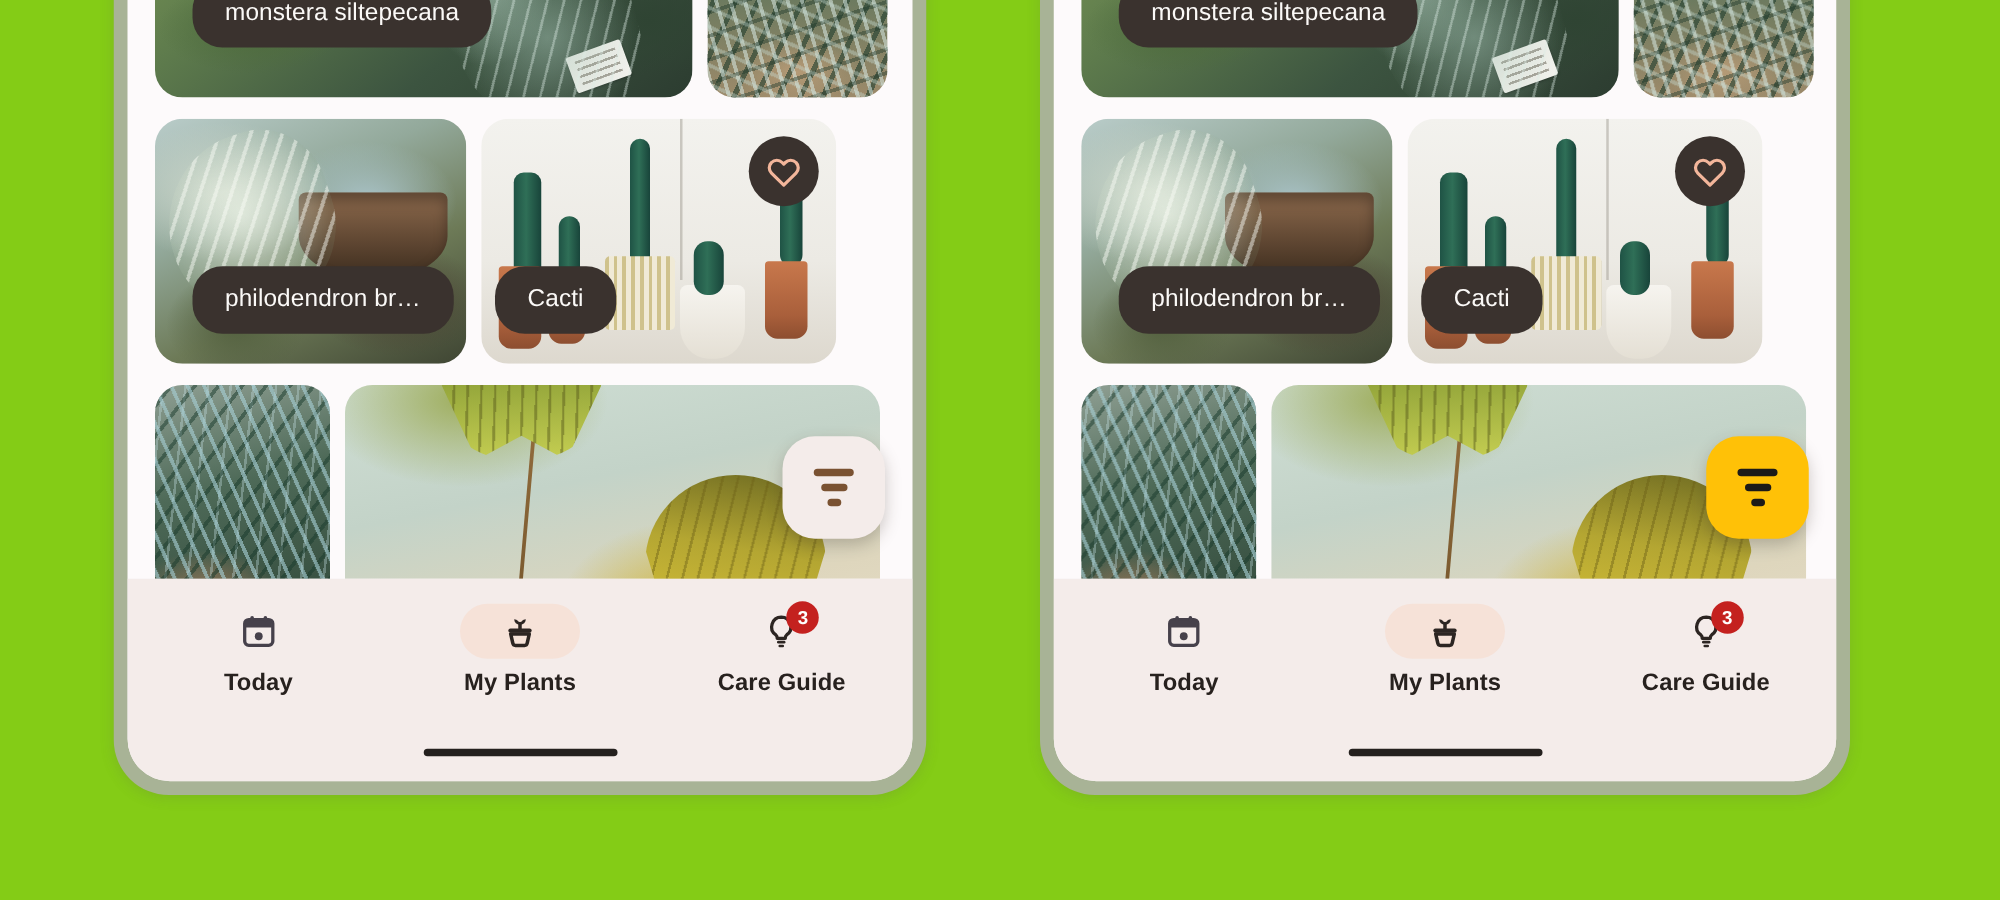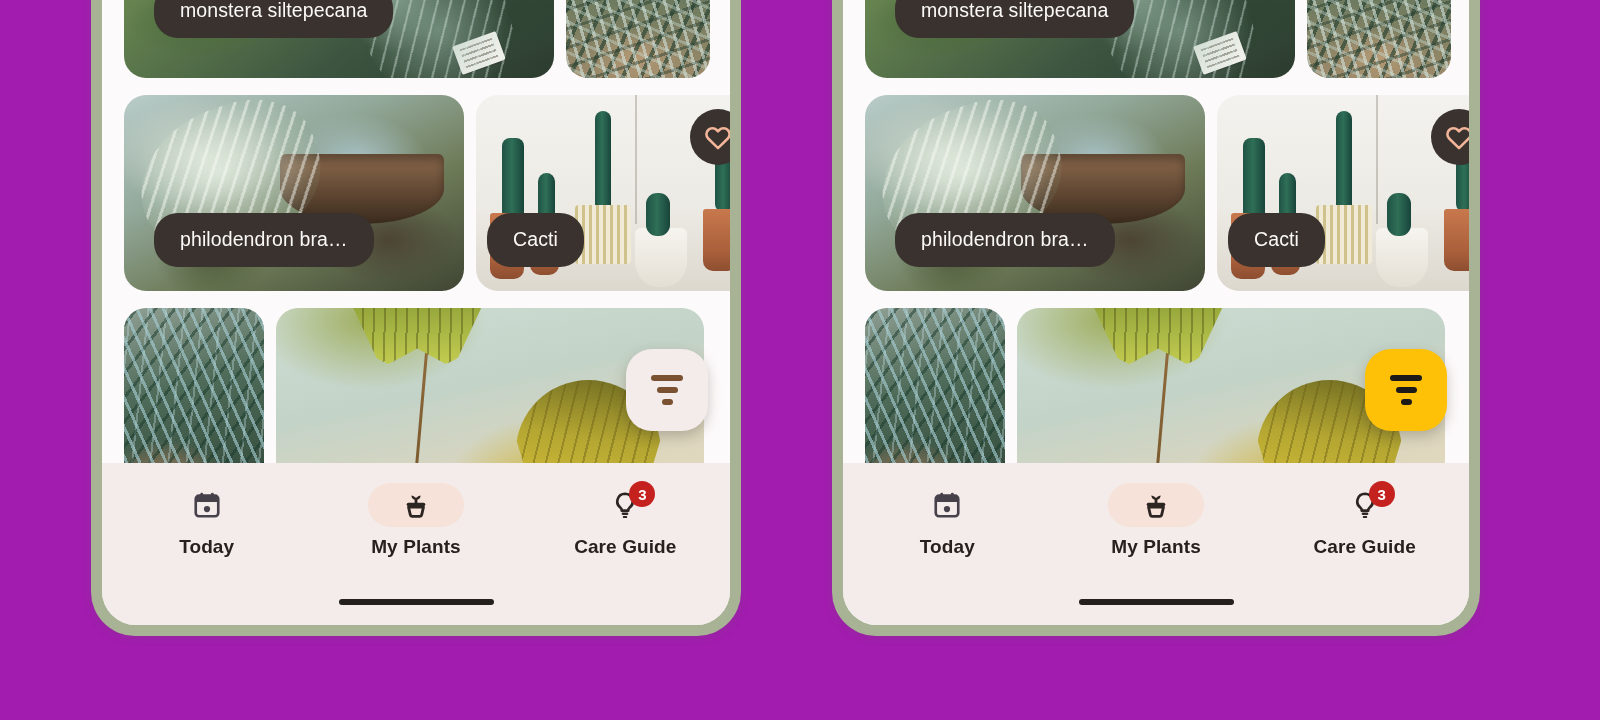--- a/index.html
+++ b/index.html
@@ -13,21 +13,21 @@
 
   body {
     background: #f0fdfe;
     font-family: "Liberation Sans", sans-serif;
     position: relative;
   }
 
   .stage {
     position: absolute;
     inset: 0;
-    background: #a21caf;
+    background: #84cc16;
   }
 
   
   .phone {
     position: absolute;
     top: -60px;
     background: #a8b396;
     border-radius: 44px;
     padding: 11px;
     box-shadow: 0 2px 10px rgba(90,100,80,0.18);
@@ -71,21 +71,21 @@
   .card .photo {
     position: absolute;
     inset: 0;
     background-repeat: no-repeat;
     background-size: cover;
   }
 
   
   .row1 .c-wide  { width: 430px; height: 255px; }
   .row1 .c-small { width: 144px; height: 255px; }
-  .row2 .c-a     { width: 340px; height: 196px; }
+  .row2 .c-a     { width: 249px; height: 196px; }
   .row2 .c-b     { width: 284px; height: 196px; }
   .row3 .c-a     { width: 140px; height: 200px; }
   .row3 .c-b     { width: 428px; height: 200px; }
 
   
   .ph-monstera {
     background:
       radial-gradient(ellipse 120px 60px at 18% 78%, #4e6b3c 0%, transparent 62%),
       radial-gradient(ellipse 150px 90px at 78% 30%, #5f7f6c 0%, transparent 60%),
       radial-gradient(ellipse 110px 70px at 92% 76%, #2f4433 0%, transparent 64%),

